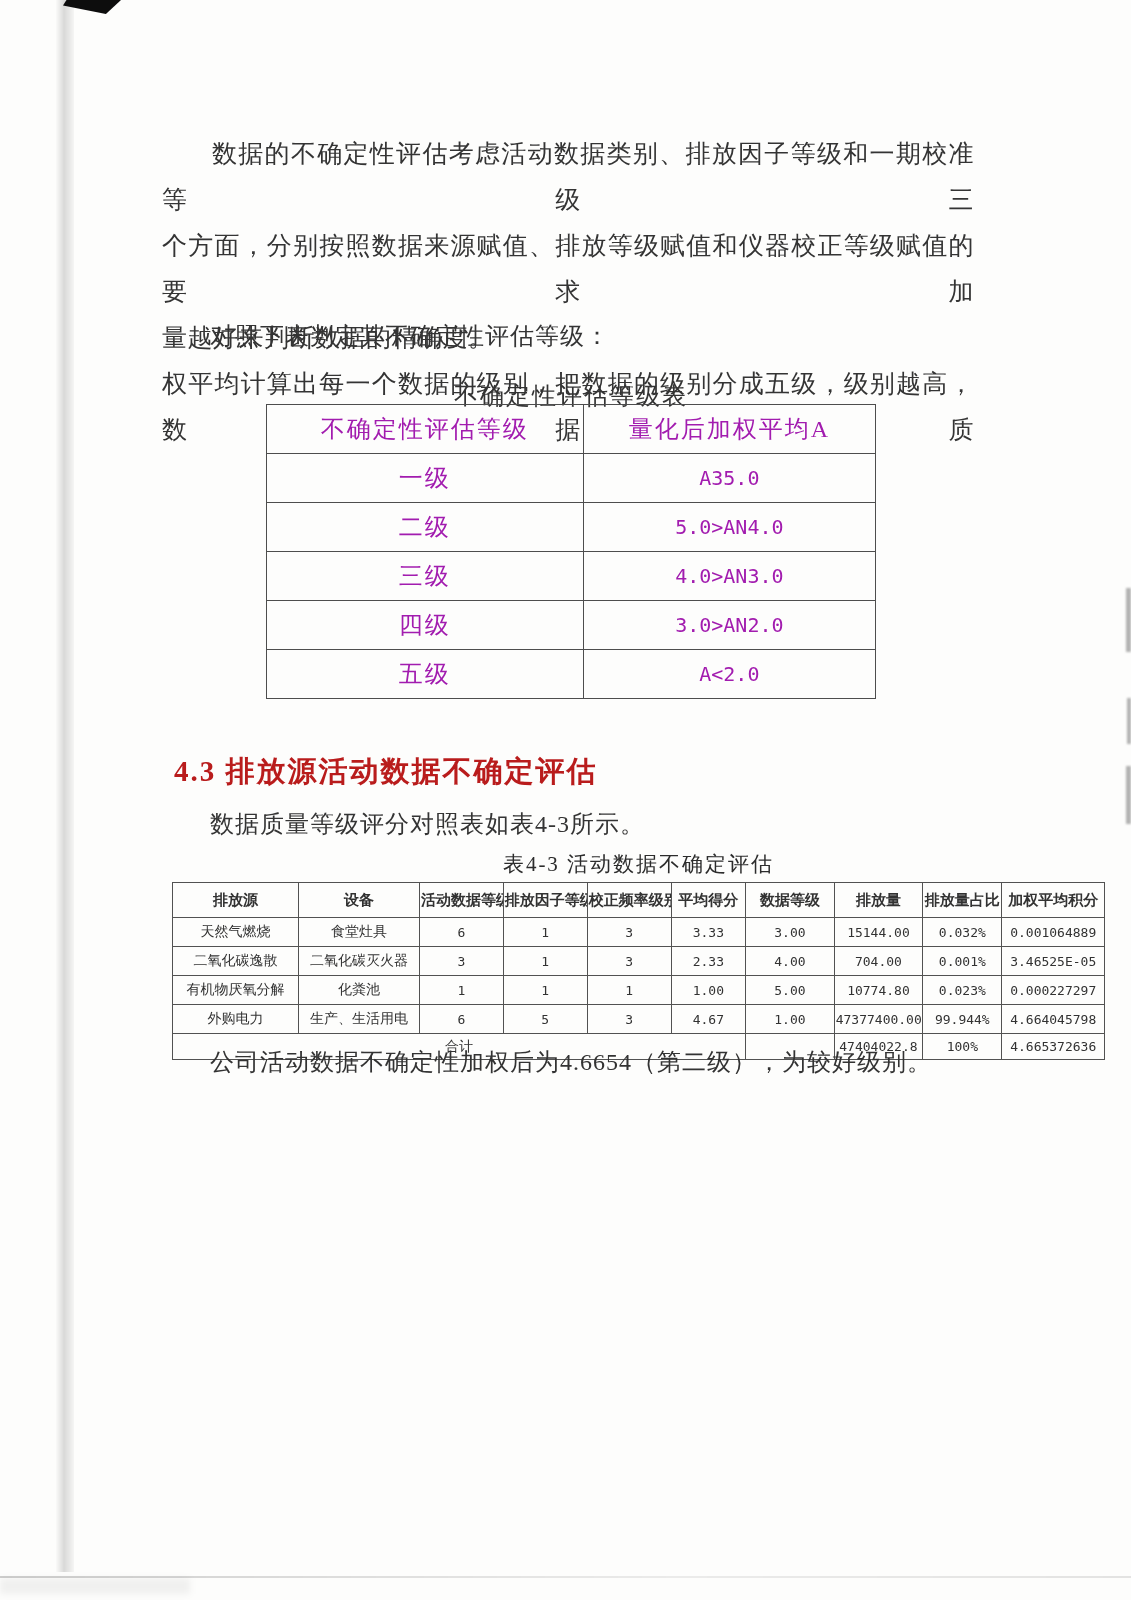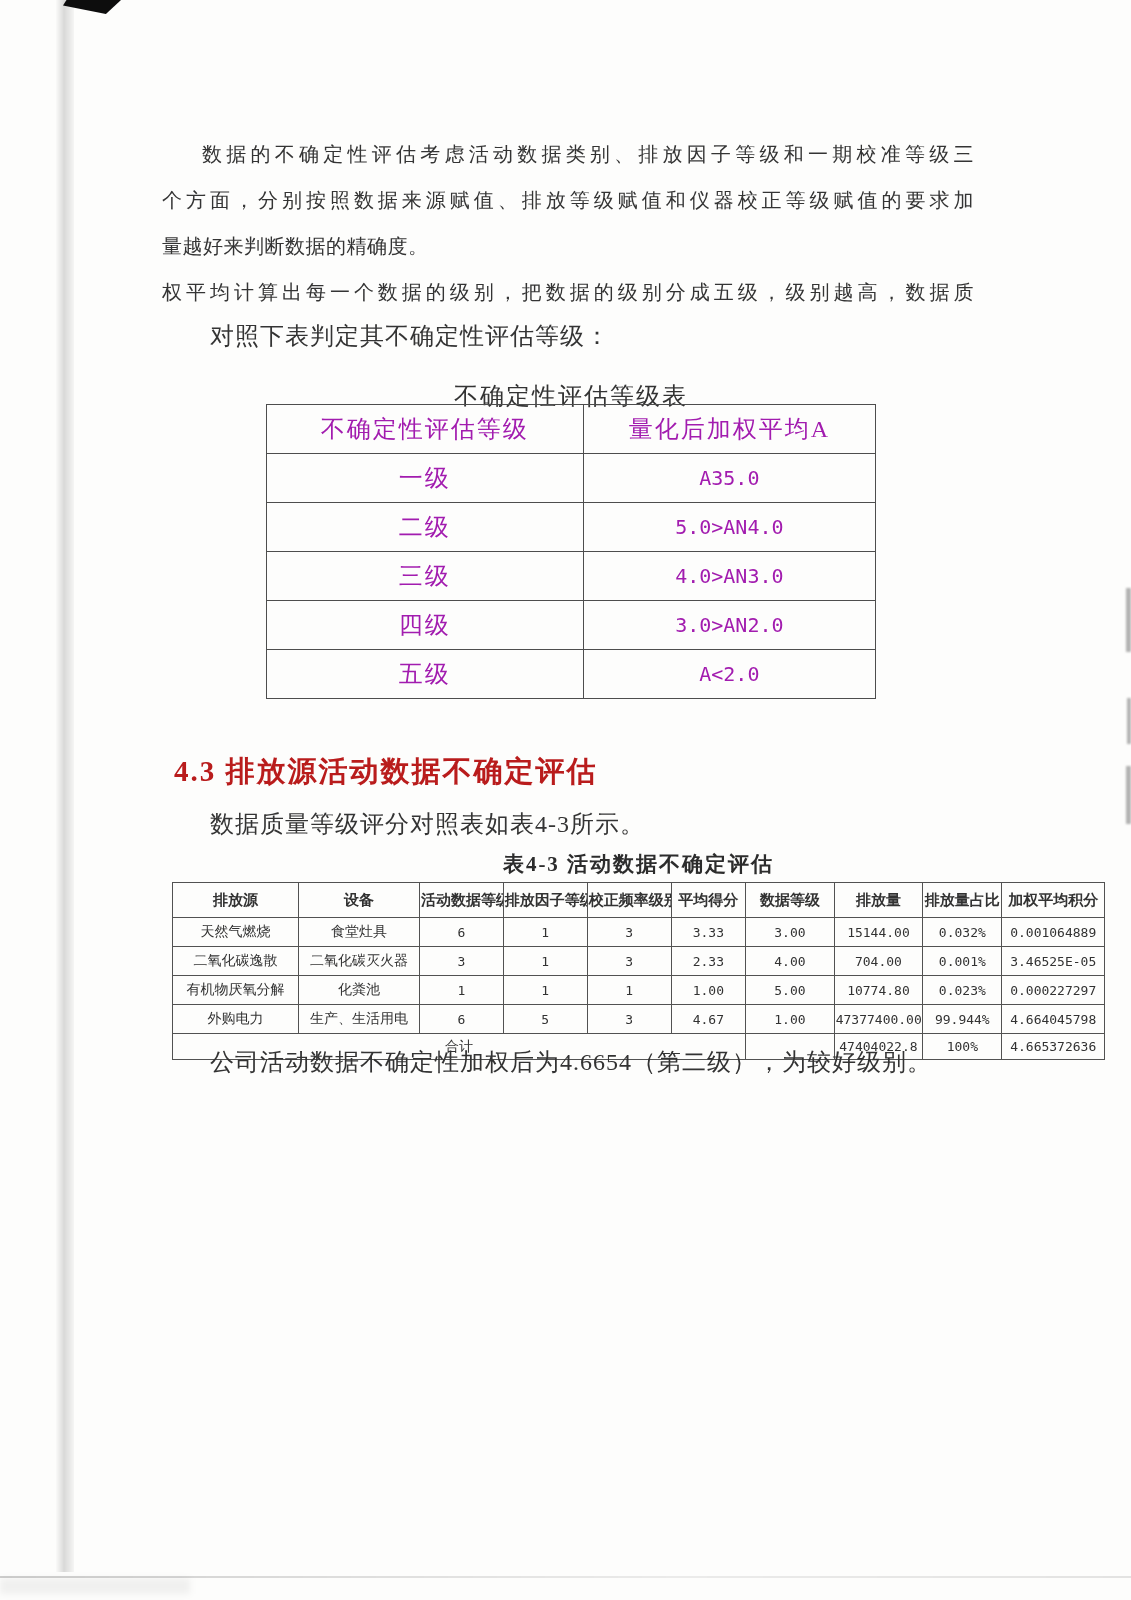--- a/index.html
+++ b/index.html
@@ -33,21 +33,21 @@
     position: absolute; left: 0; top: 1578px; width: 190px; height: 16px;
     background: rgba(0,0,0,0.05); filter: blur(3px);
   }
   .bleed-mark { position: absolute; background: rgba(40,40,40,0.35); filter: blur(1px); }
   .bleed-1 { left: 1126px; top: 588px; width: 5px; height: 64px; }
   .bleed-2 { left: 1127px; top: 698px; width: 4px; height: 46px; }
   .bleed-3 { left: 1126px; top: 766px; width: 5px; height: 58px; }
 
   
   .para1 { position: absolute; left: 162px; top: 131px; width: 812px;
-           font-size: 20px; line-height: 46px; letter-spacing: 0.5px; color: #343434; }
+           font-size: 25px; line-height: 46px; letter-spacing: 0.5px; color: #343434; }
   .para1 .line { text-align: justify; text-align-last: justify; }
   .para1 .line.first { text-indent: 2em; }
   .para1 .line.last { text-align-last: left; }
 
   .para2 { position: absolute; left: 162px; top: 320px; width: 812px;
            font-size: 24px; text-indent: 2em; letter-spacing: 1px; color: #343434; font-family: Liberation Serif, serif; }
 
   .t1-title { position: absolute; left: 266px; top: 372px; width: 610px;
               text-align: center; font-size: 24px; letter-spacing: 2px; color: #333; margin-top: 8px; }
 
@@ -58,21 +58,21 @@
   .t1 th { height: 46px; font-size: 24px; letter-spacing: 2px; }
   .t1 td { height: 46px; font-size: 24px; letter-spacing: 2px; }
   .t1 .num { font-family: "DejaVu Sans Mono", "Liberation Mono", monospace; font-size: 20px; letter-spacing: 0; }
 
   .sec-heading { position: absolute; left: 174px; top: 752px; font-size: 29px; font-weight: bold;
                  letter-spacing: 2px; color: #b91c1c; }
   .sec-intro { position: absolute; left: 162px; top: 808px; width: 812px; font-size: 24px;
                text-indent: 2em; letter-spacing: 1px; color: #343434; }
 
   .t2-caption { position: absolute; left: 172px; top: 850px; width: 933px; text-align: center;
-                font-size: 21px; font-weight: bold; letter-spacing: 2px; color: #2c2c2c; }
+                font-size: 21px; font-weight: normal; letter-spacing: 2px; color: #2c2c2c; }
 
   .t2 { position: absolute; left: 172px; top: 882px; width: 933px; table-layout: fixed; }
   .t2 td, .t2 th { border: 1.2px solid #525252; text-align: center; vertical-align: middle;
                    color: #323232; overflow: hidden; white-space: nowrap; }
   .t2 th { height: 32px; font-size: 15px; font-weight: bold; letter-spacing: 0; }
   .t2 td { height: 26px; font-size: 14px; }
   .t2 td.num { font-family: "DejaVu Sans Mono", "Liberation Mono", monospace; font-size: 13px; }
   .t2 tr.total td { height: 23px; }
 
   .closing { position: absolute; left: 162px; top: 1046px; width: 860px; font-size: 24px;

